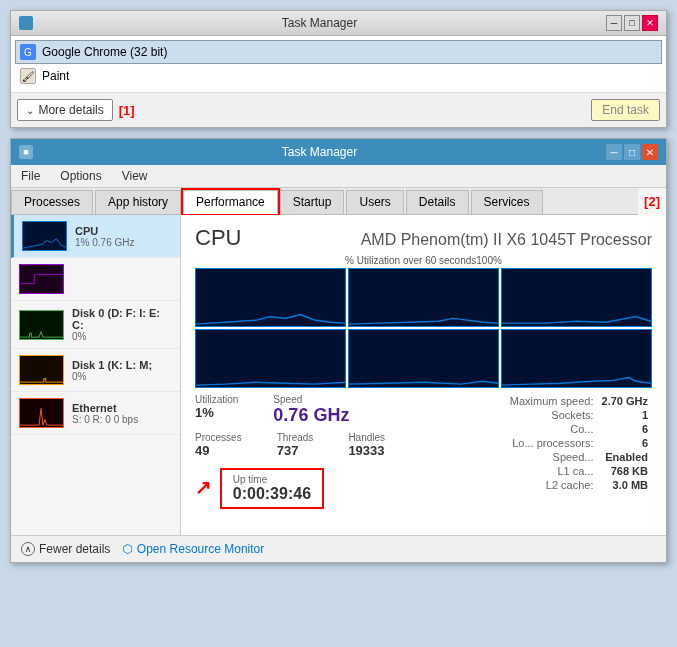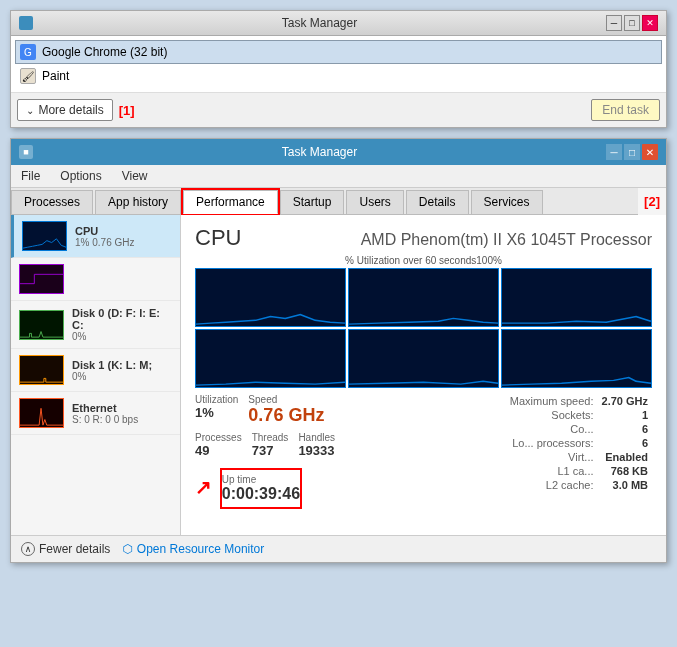--- a/index.html
+++ b/index.html
@@ -256,31 +256,31 @@
       position: relative;
       overflow: hidden;
     }
     .cpu-graph-cell svg {
       width: 100%;
       height: 100%;
     }
 
     .stats-row {
       display: flex;
-      gap: 10px;
+      gap: 35px;
       margin-bottom: 6px;
     }
     .stat-block { }
     .stat-label { font-size: 10px; color: #666; }
     .stat-value { font-size: 13px; color: #333; font-weight: 600; }
-    .stat-value-large { font-size: 18px; font-weight: 600; color: #c2410c; }
+    .stat-value-large { font-size: 18px; font-weight: 600; color: #4c1d95; }
 
     .uptime-box {
       border: 2px solid red;
-      padding: 4px 0;
+      padding: 4px 11px;
       display: inline-block;
       margin-top: 4px;
     }
     .uptime-label { font-size: 10px; color: #666; }
     .uptime-value { font-size: 16px; font-weight: 600; color: #333; }
 
     .right-stats {
       font-size: 11px;
       color: #333;
     }
@@ -572,21 +572,21 @@
             </tr>
             <tr>
               <td>Co...</td>
               <td>6</td>
             </tr>
             <tr>
               <td>Lo... processors:</td>
               <td>6</td>
             </tr>
             <tr>
-              <td>Virt...</td>
+              <td>Speed...</td>
               <td>Enabled</td>
             </tr>
             <tr>
               <td>L1 ca...</td>
               <td>768 KB</td>
             </tr>
             <tr>
               <td>L2 cache:</td>
               <td>3.0 MB</td>
             </tr>

